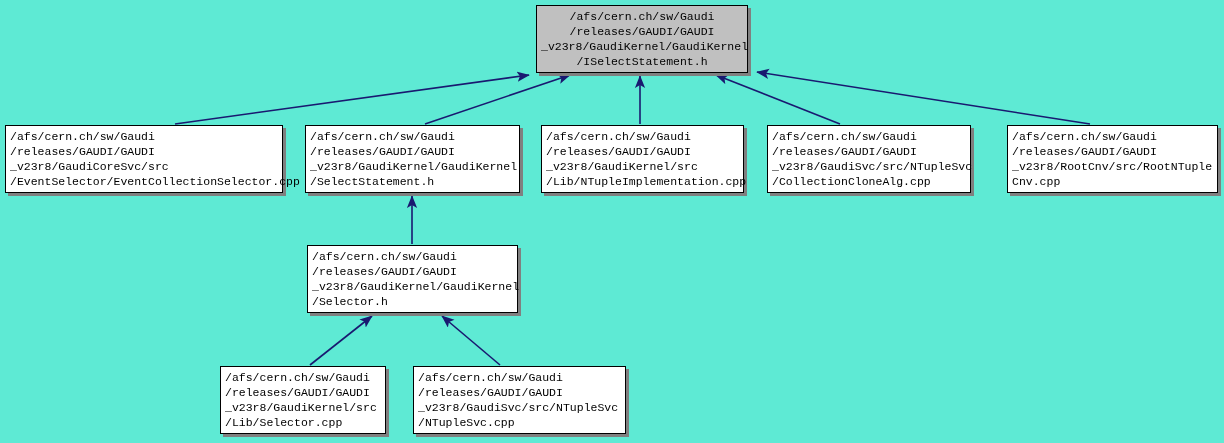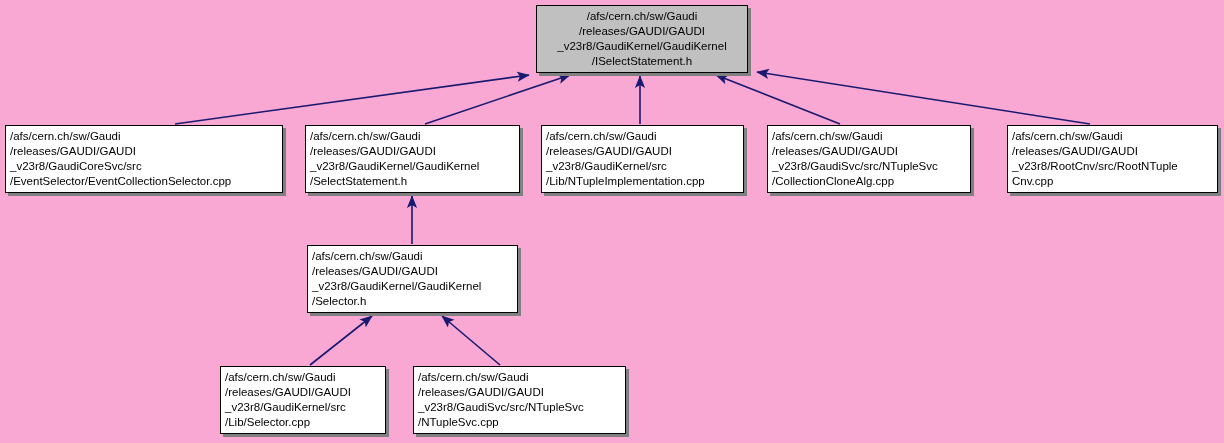--- a/index.html
+++ b/index.html
@@ -4,22 +4,22 @@
 <style>
   html, body {
     margin: 0;
     padding: 0;
     background: #ffffff;
   }
   #canvas {
     position: relative;
     width: 1224px;
     height: 443px;
-    background: #f9a8d4;
-    font-family: Liberation Sans, sans-serif;
+    background: #5eead4;
+    font-family: Liberation Mono, monospace;
     overflow: hidden;
   }
   #edges {
     position: absolute;
     left: 0;
     top: 0;
     width: 1224px;
     height: 443px;
     pointer-events: none;
   }

